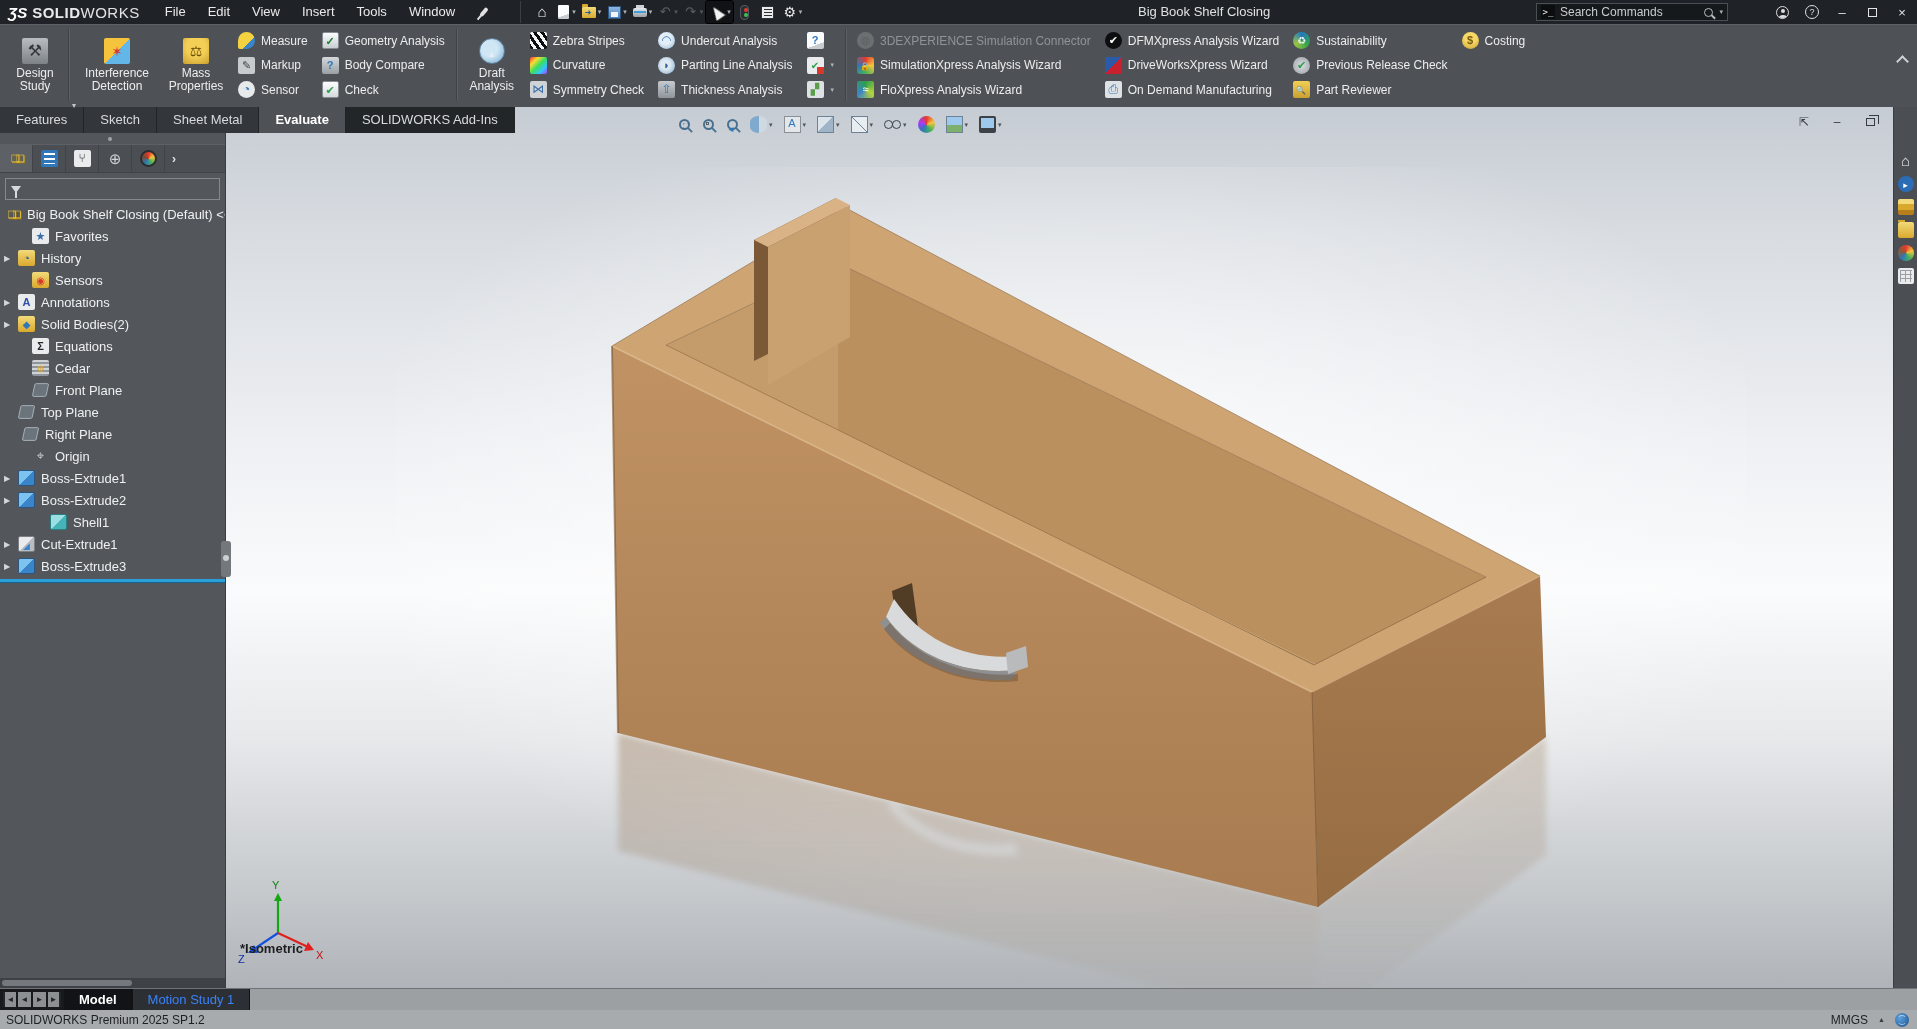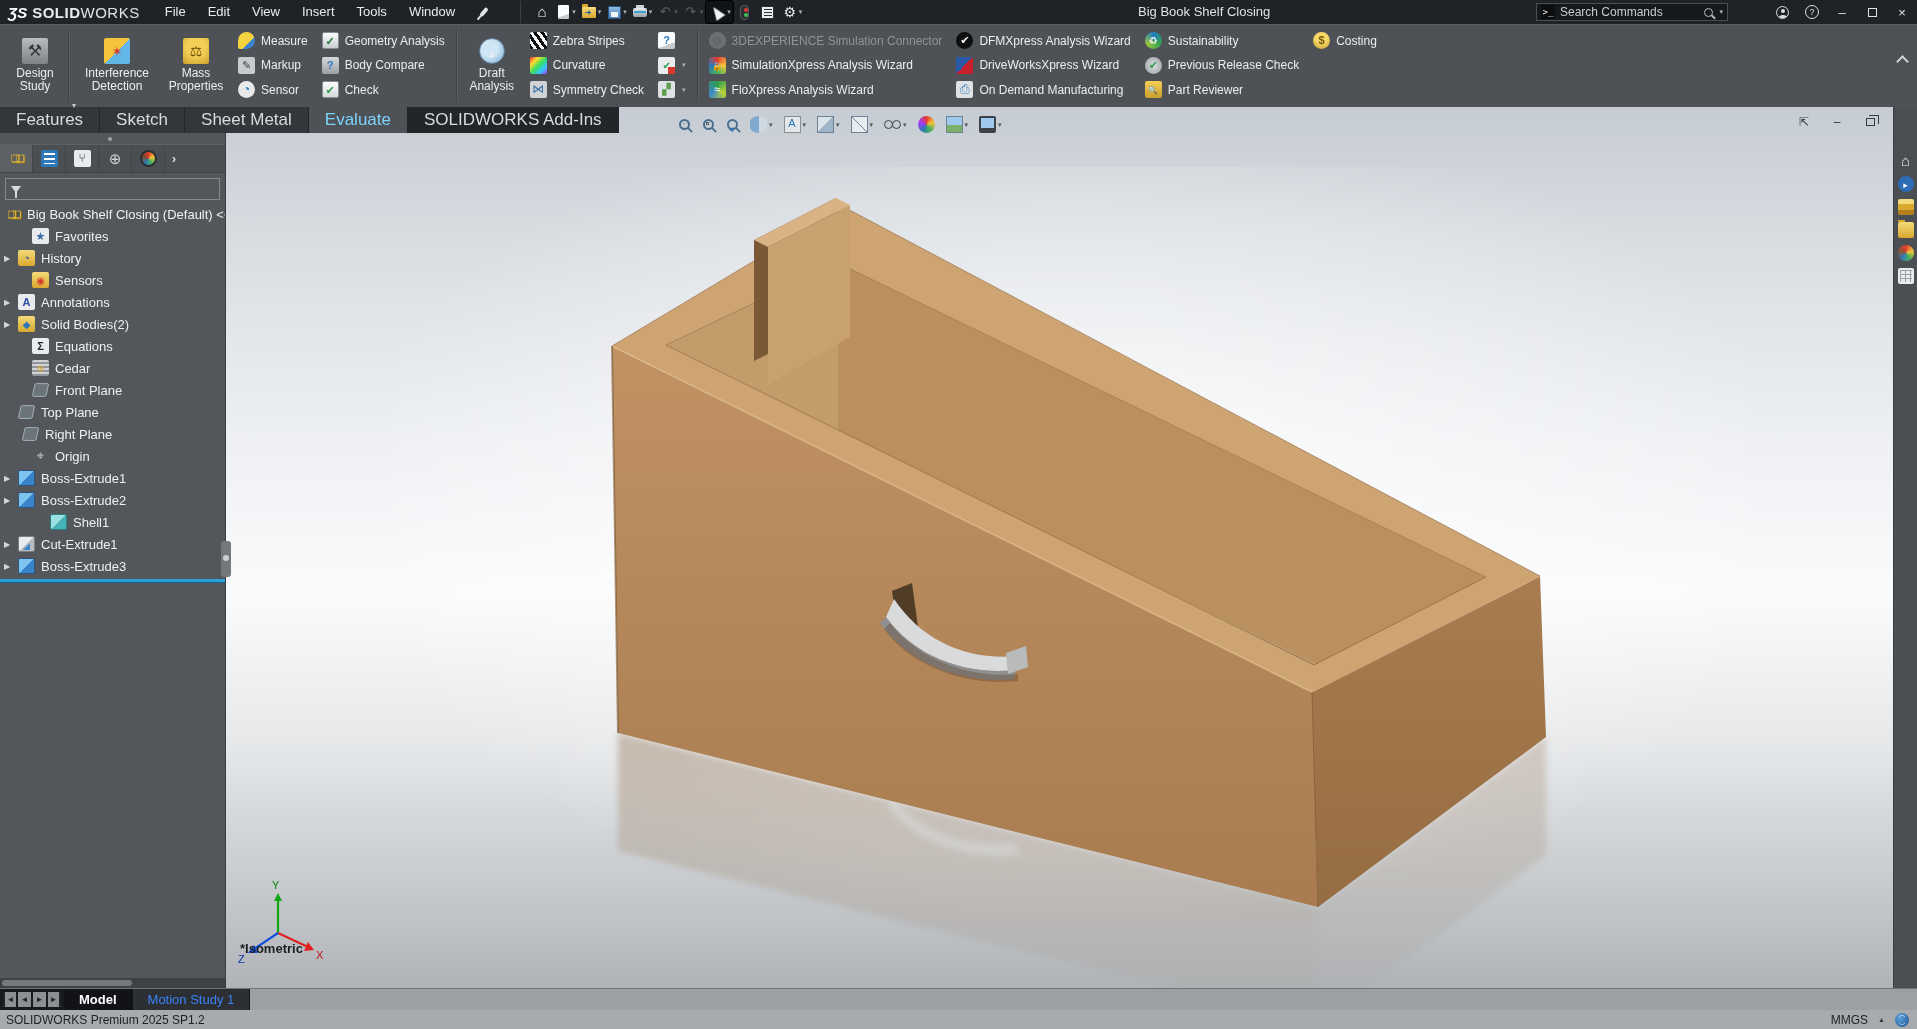--- a/index.html
+++ b/index.html
@@ -110,22 +110,22 @@
   .ri-driveworks{background:linear-gradient(135deg,#2b5ba8 50%,#c9202e 50%);}
   .ri-ondemand{background:#dfe2e5;} .ri-ondemand::after{content:"⎙";color:#2f77b8;font-size:12px;}
   .ri-sustain{background:conic-gradient(#1f7ac2,#35a34a,#9bc53f,#1f7ac2);border-radius:50%;} .ri-sustain::after{content:"♻";color:#eef4f8;font-size:10px;}
   .ri-prevrel{background:radial-gradient(#d9dcdf,#9aa0a5);border-radius:50%;} .ri-prevrel::after{content:"✔";color:#2da04b;}
   .ri-partrev{background:linear-gradient(#f3cf56,#c9a02e);} .ri-partrev::after{content:"🔍";font-size:8px;}
   .ri-costing{background:radial-gradient(circle at 50% 30%,#f6d868 40%,#caa02f 100%);border-radius:50%;} .ri-costing::after{content:"$";color:#7a5b09;font-weight:bold;}
 
   
   .main{position:absolute;top:107px;left:0;right:0;bottom:41px;}
   .cmdtabs{position:absolute;left:0;top:0;height:26px;display:flex;z-index:30;}
-  .ctab{padding:0 16px;line-height:25px;font-size:17px;color:#d8dadc;background:#33373b;border-right:1px solid #222528;cursor:default;}
-  .ctab.active{background:#4e5257;color:#7dd3fc;font-weight:normal;}
+  .ctab{padding:0 16px;line-height:25px;font-size:13px;color:#d8dadc;background:#33373b;border-right:1px solid #222528;cursor:default;}
+  .ctab.active{background:#4e5257;color:#ffffff;font-weight:bold;}
   .ctab.dark{background:#232629;}
 
   
   .viewport{position:absolute;left:226px;right:24px;top:0;bottom:0;
     background:linear-gradient(180deg,#c6ccd3 0%,#d8dce1 14%,#eef0f3 38%,#fafbfc 55%,#e6e8ea 72%,#bcc0c4 94%,#b0b4b8 100%);overflow:hidden;}
   .headsup{position:absolute;left:676px;top:7px;display:flex;align-items:center;gap:7px;z-index:20;}
   .hbtn{display:flex;align-items:center;gap:2px;padding:2px;border-radius:2px;}
   .hcar{font-size:7px;color:#4e555c;}
   .hi{width:17px;height:17px;position:relative;}
   .hi-mag{border:2px solid #49708f;border-radius:50%;width:11px;height:11px;margin:1px;}
@@ -360,20 +360,34 @@
         <span class="ri ri-curv"></span>
         <span>Curvature</span>
       </div>
     <div class="rb-item">
         <span class="ri ri-symm"></span>
         <span>Symmetry Check</span>
       </div>
   </div>
   <div class="rb-col">
     <div class="rb-item">
+        <span class="ri ri-undercut"></span>
+        <span>Undercut Analysis</span>
+      </div>
+    <div class="rb-item">
+        <span class="ri ri-parting"></span>
+        <span>Parting Line Analysis</span>
+      </div>
+    <div class="rb-item">
+        <span class="ri ri-thick"></span>
+        <span>Thickness Analysis</span>
+      </div>
+  </div>
+  <div class="rb-col">
+    <div class="rb-item">
         <span class="ri ri-comparedoc"></span>
       </div>
     <div class="rb-item">
         <span class="ri ri-deviation"></span>
         <span class="car">▾</span>
       </div>
     <div class="rb-item">
         <span class="ri ri-surfcheck"></span>
         <span class="car">▾</span>
       </div>

